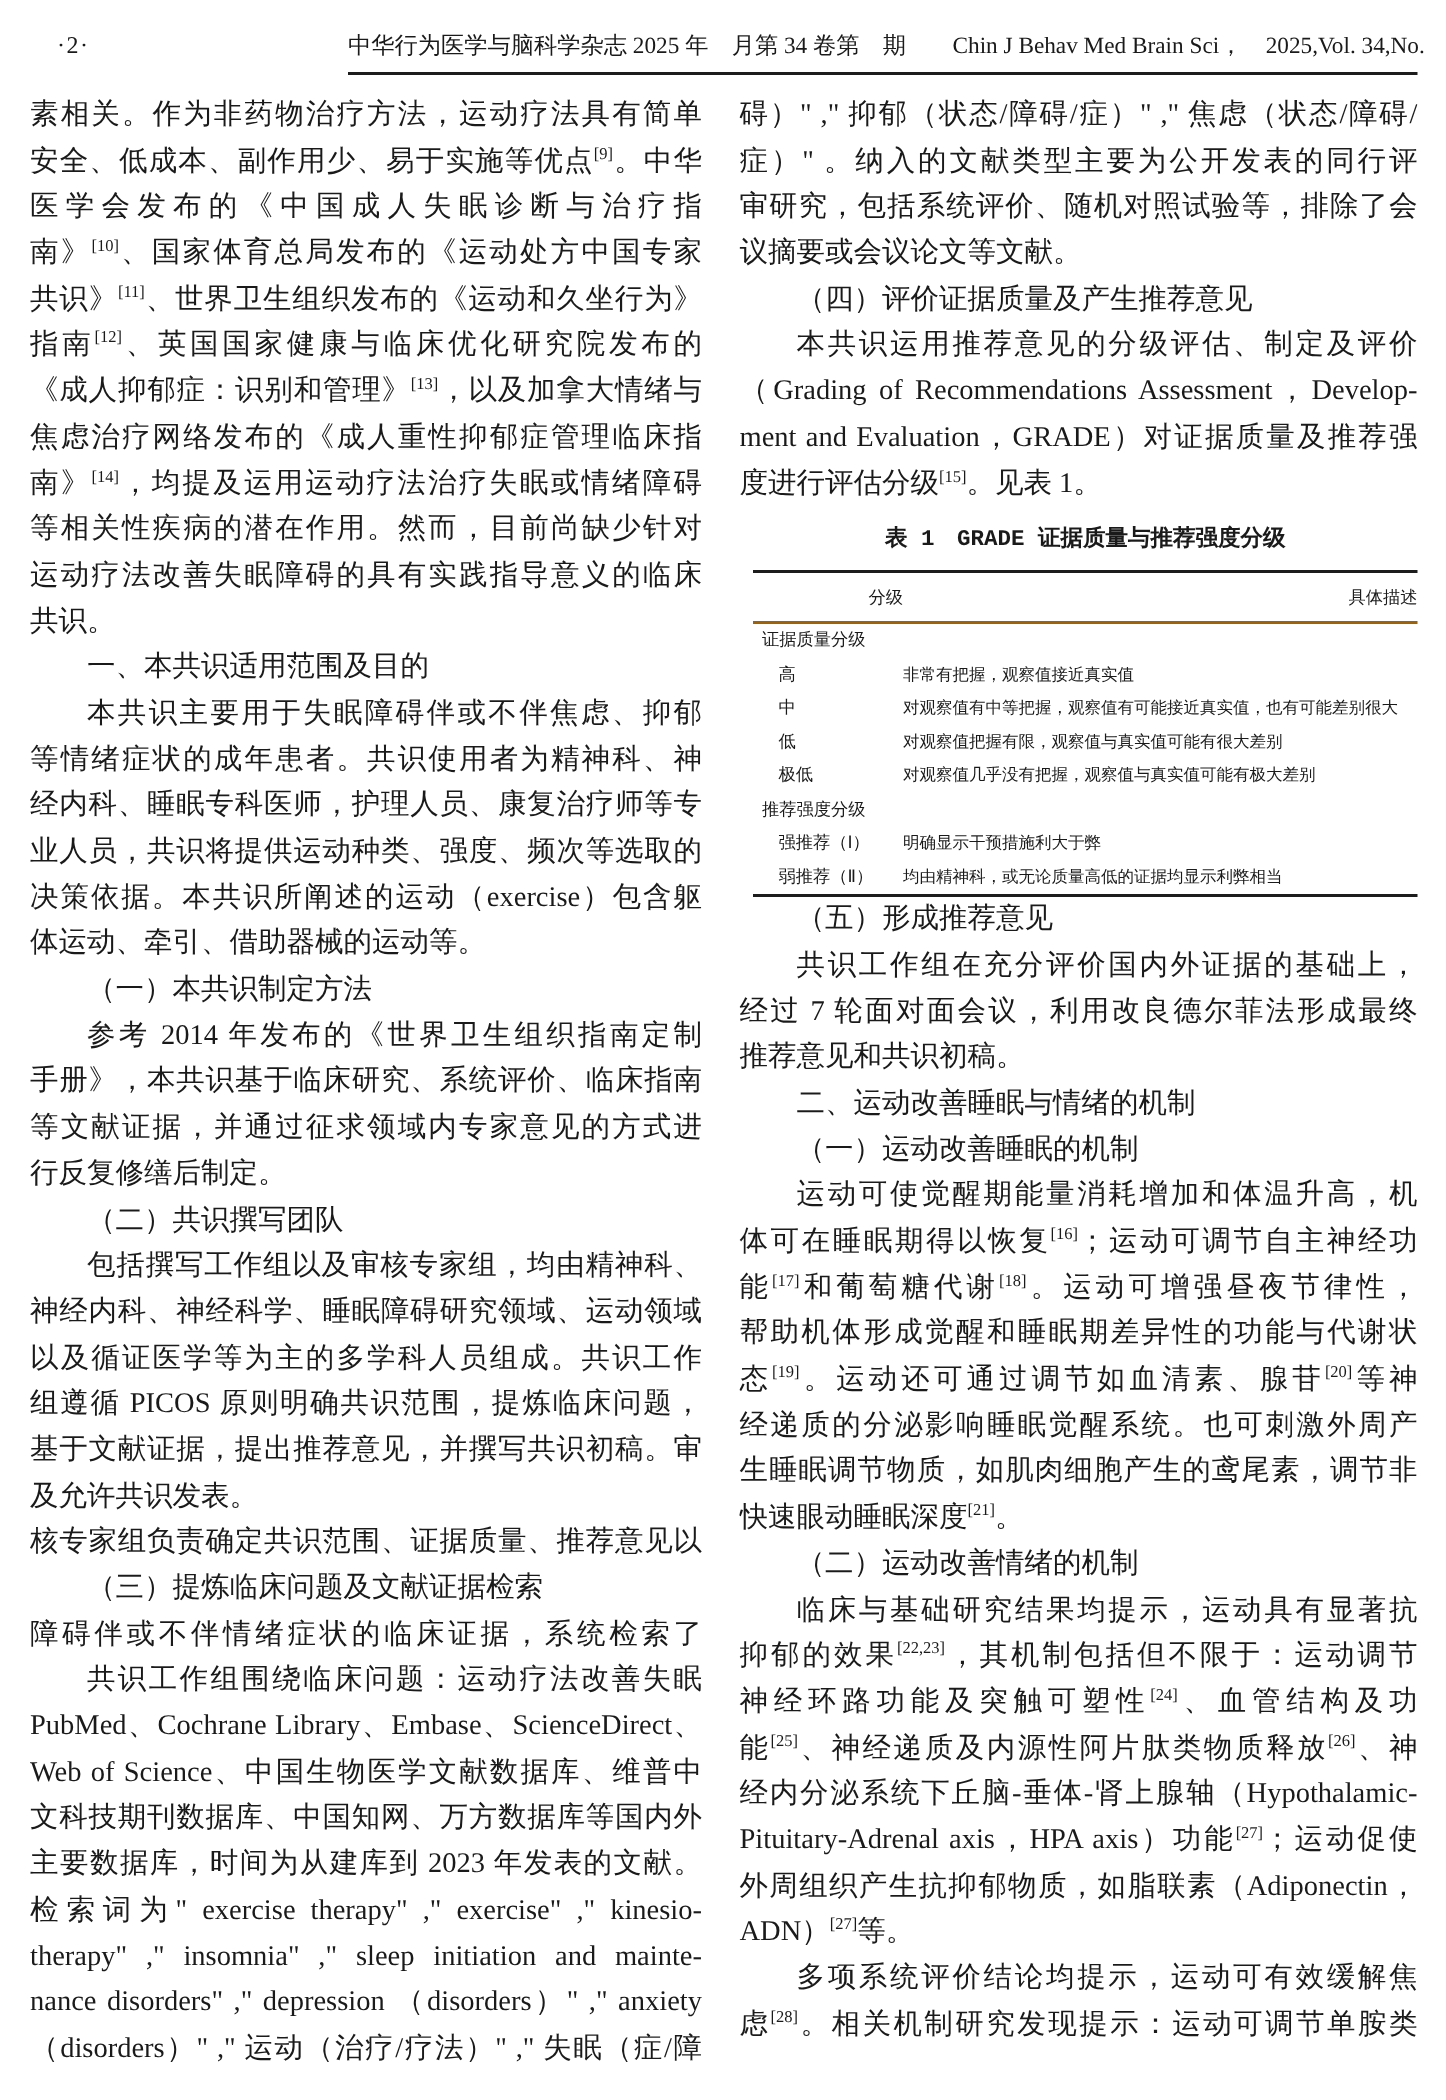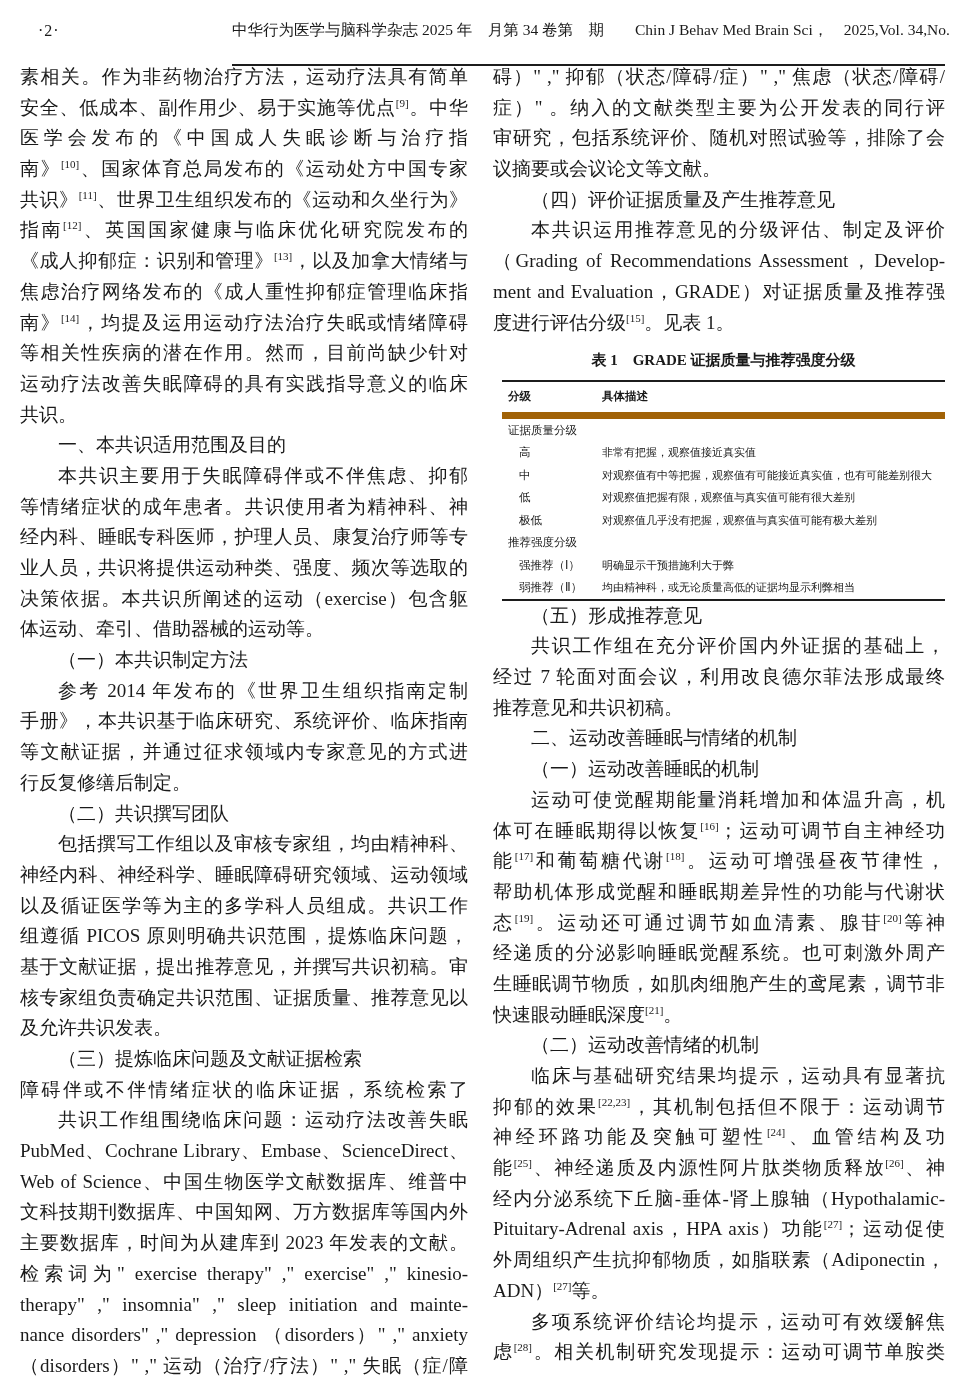--- a/index.html
+++ b/index.html
@@ -15,21 +15,21 @@
 
   
   .page-header { position:absolute; top:12px; left:0; right:0; height:38px; }
   .pagenum {
     position:absolute; left:38px; top:10px;
     font-size:16px; letter-spacing:1px;
   }
   .journal-line {
     position:absolute; left:232px; right:19px; top:8px;
     text-align:center; font-size:15.5px; white-space:nowrap;
-    border-bottom:2px solid #1c1c1c; padding-bottom:23px;
+    border-bottom:2px solid #1c1c1c; padding-bottom:7px;
   }
 
   
   .columns { position:absolute; top:62px; left:0; right:0; }
   .col { position:absolute; top:0; }
   .col-left  { left:20px;  width:448px; }
   .col-right { left:493px; width:452px; }
 
   .line {
     font-size:19px;
@@ -41,32 +41,32 @@
   .line.indent  { text-indent:38px; }
   .line sup {
     font-size:11px; line-height:0; vertical-align:7px; letter-spacing:0;
   }
 
   
   .tablewrap { margin:12px 0 0 9px; width:443px; }
   .tabletitle {
     text-align:center; font-weight:bold; font-size:15px;
     height:20px; line-height:20px; margin-bottom:10px;
-    font-family:Liberation Serif, serif;
+    font-family:Liberation Mono, monospace;
   }
   table.grade-table {
     width:100%; border-collapse:collapse;
     border-top:2px solid #1c1c1c; border-bottom:2px solid #1c1c1c;
     font-size:11.5px;
     font-family:"Liberation Sans","DejaVu Sans",sans-serif;
   }
   table.grade-table thead th {
-    font-weight:bold; text-align:left;
+    font-weight:normal; text-align:right;
     height:34px; vertical-align:middle;
-    border-bottom:7px solid #a16207;
+    border-bottom:2px solid #a16207;
     white-space:nowrap;
   }
   table.grade-table th:first-child, table.grade-table td:first-child {
     width:100px; padding-left:6px;
   }
   table.grade-table td {
     height:22.5px; line-height:22.5px; vertical-align:middle;
     white-space:nowrap; overflow:visible;
   }
   table.grade-table td.grade { padding-left:17px; }
@@ -109,22 +109,22 @@
         <div class="line indent">参考 2014 年发布的《世界卫生组织指南定制</div>
         <div class="line">手册》，本共识基于临床研究、系统评价、临床指南</div>
         <div class="line">等文献证据，并通过征求领域内专家意见的方式进</div>
         <div class="line endline">行反复修缮后制定。</div>
         <div class="line indent endline">（二）共识撰写团队</div>
         <div class="line indent">包括撰写工作组以及审核专家组，均由精神科、</div>
         <div class="line">神经内科、神经科学、睡眠障碍研究领域、运动领域</div>
         <div class="line">以及循证医学等为主的多学科人员组成。共识工作</div>
         <div class="line">组遵循 PICOS 原则明确共识范围，提炼临床问题，</div>
         <div class="line">基于文献证据，提出推荐意见，并撰写共识初稿。审</div>
+        <div class="line endline">及允许共识发表。</div>
         <div class="line">核专家组负责确定共识范围、证据质量、推荐意见以</div>
-        <div class="line endline">及允许共识发表。</div>
         <div class="line indent endline">（三）提炼临床问题及文献证据检索</div>
         <div class="line">障碍伴或不伴情绪症状的临床证据，系统检索了</div>
         <div class="line indent">共识工作组围绕临床问题：运动疗法改善失眠</div>
         <div class="line">PubMed、Cochrane Library、Embase、ScienceDirect、</div>
         <div class="line">Web of Science、中国生物医学文献数据库、维普中</div>
         <div class="line">文科技期刊数据库、中国知网、万方数据库等国内外</div>
         <div class="line">主要数据库，时间为从建库到 2023 年发表的文献。</div>
         <div class="line">检索词为" exercise therapy" ," exercise" ," kinesio-</div>
         <div class="line">therapy" ," insomnia" ," sleep initiation and mainte-</div>
         <div class="line">nance disorders" ," depression （disorders）" ," anxiety</div>

